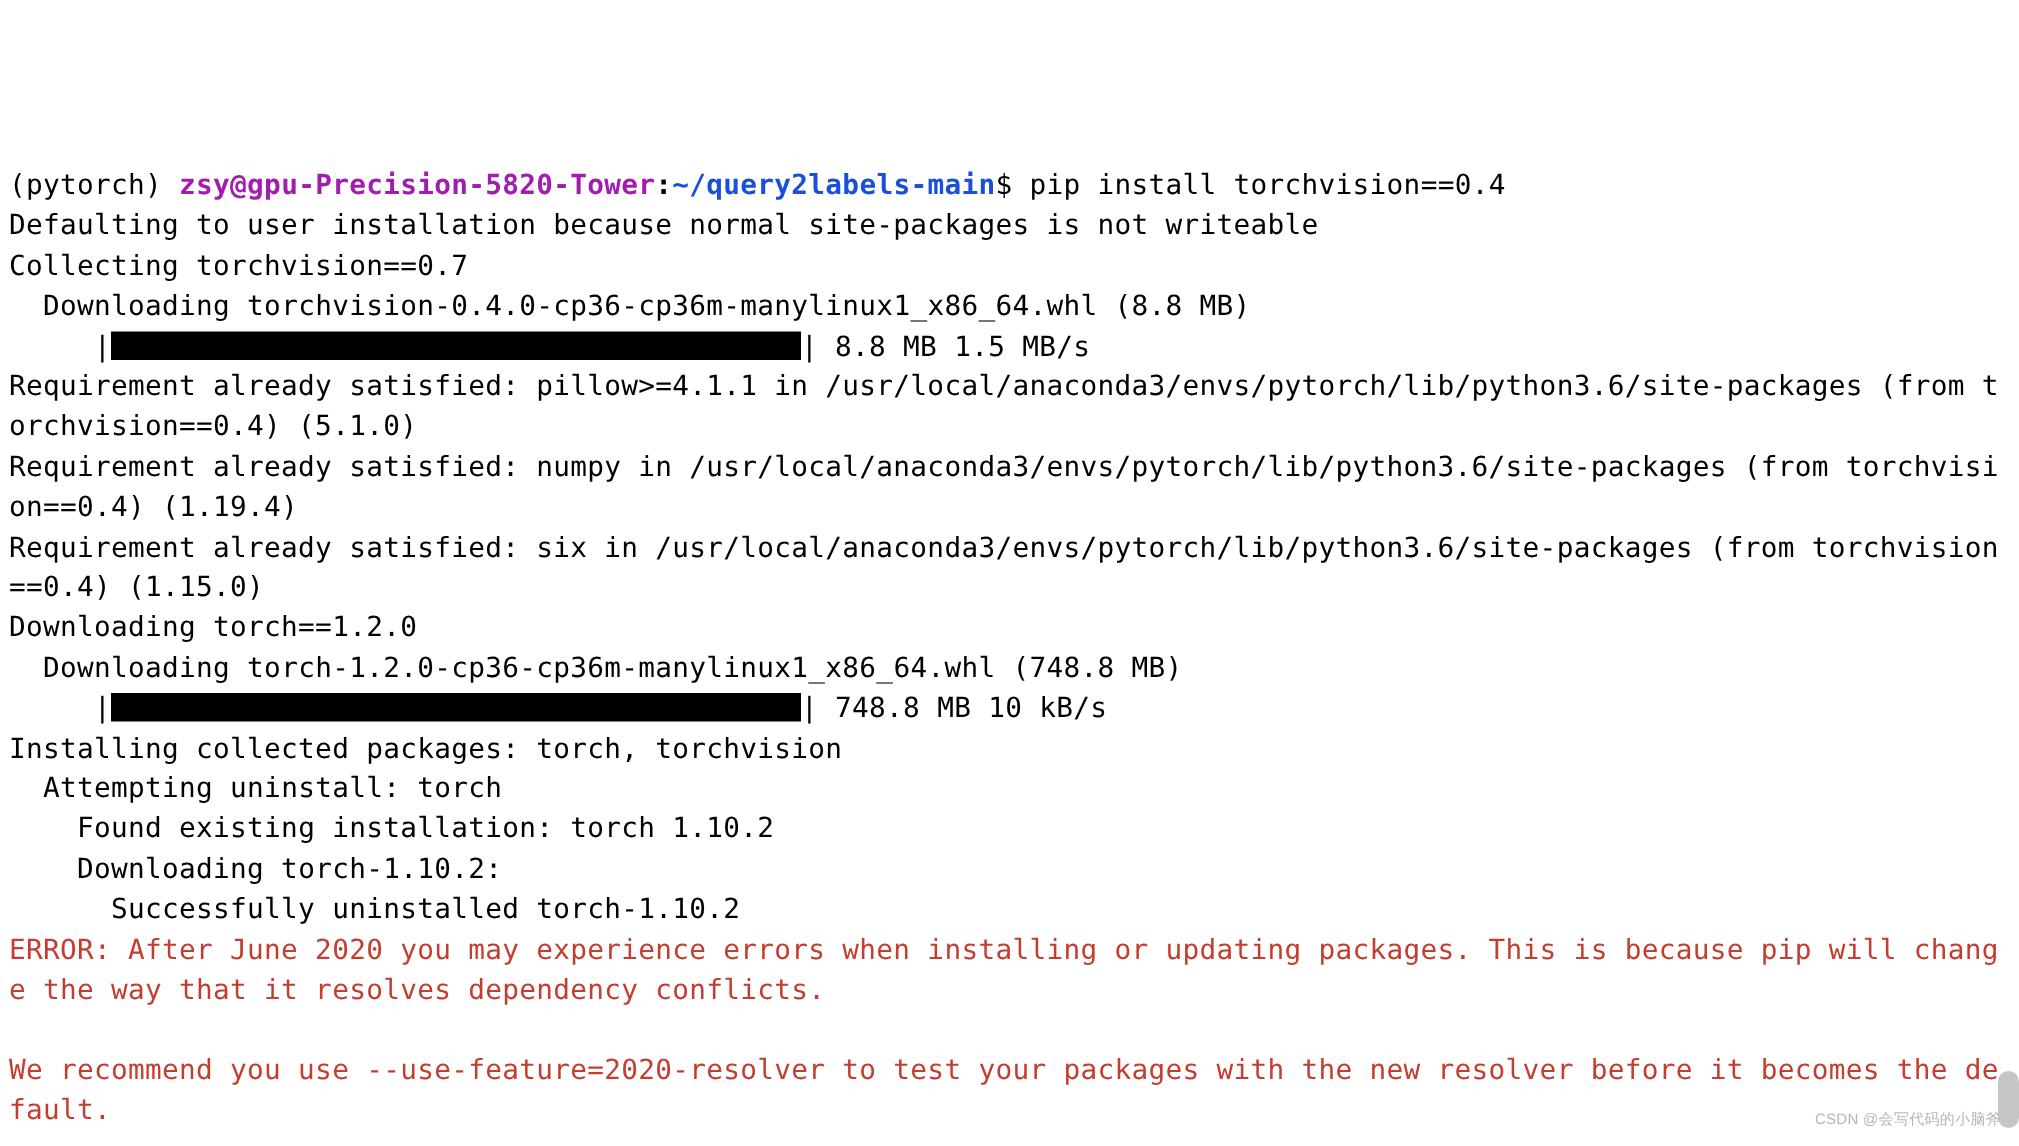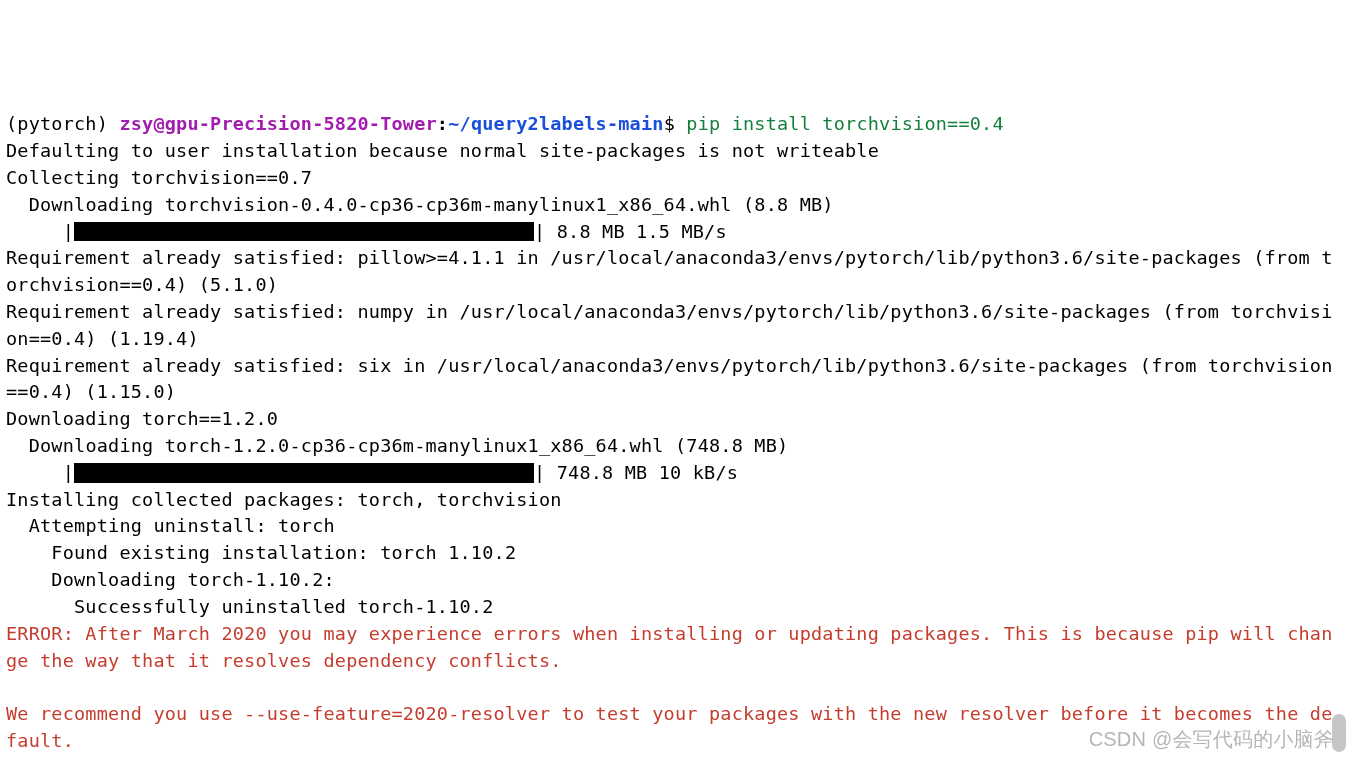--- a/index.html
+++ b/index.html
@@ -12,39 +12,39 @@
       padding: 4px 6px;
       white-space: pre-wrap;
       word-break: break-all;
       color: #000;
     }
     .env { color: #000; }
     .userhost { color: #a21caf; font-weight: bold; }
     .colon { color: #000; font-weight: bold; }
     .path { color: #1a4fdc; font-weight: bold; margin-top: 25px; }
     .dollar { color: #000; }
-    .cmd { color: #15803d; }
+    .cmd { color: #000000; }
     .out { color: #000; }
     .err { color: #c43d2e; }
     .bar-wrap { display: inline-block; }
     .bar-pipe { color: #000; }
     .bar-fill {
       display: inline-block;
       background: #000;
       vertical-align: middle;
       height: 1.05em;
       margin-top: -2px;
     }
     .watermark {
       position: fixed;
       right: 12px;
       bottom: 10px;
       color: rgba(120,120,120,0.55);
       font-family: sans-serif;
-      font-size: 20px;
+      font-size: 10px;
       pointer-events: none;
     }
     .scrollbar-stub {
       position: fixed;
       right: 0;
       bottom: 12px;
       width: 14px;
       height: 38px;
       background: rgba(160,160,160,0.6);
       border-radius: 7px;
@@ -64,21 +64,21 @@
 <span class="out">Requirement already satisfied: numpy in /usr/local/anaconda3/envs/pytorch/lib/python3.6/site-packages (from torchvision==0.4) (1.19.4)</span>
 <span class="out">Requirement already satisfied: six in /usr/local/anaconda3/envs/pytorch/lib/python3.6/site-packages (from torchvision==0.4) (1.15.0)</span>
 <span class="out">Downloading torch==1.2.0</span>
 <span class="out">  Downloading torch-1.2.0-cp36-cp36m-manylinux1_x86_64.whl (748.8 MB)</span>
 <span class="out bar-wrap"><span class="bar-pipe">     |</span><span class="bar-fill" style="width:460px"></span><span class="bar-pipe">| 748.8 MB 10 kB/s</span></span>
 <span class="out">Installing collected packages: torch, torchvision</span>
 <span class="out">  Attempting uninstall: torch</span>
 <span class="out">    Found existing installation: torch 1.10.2</span>
 <span class="out">    Downloading torch-1.10.2:</span>
 <span class="out">      Successfully uninstalled torch-1.10.2</span>
-<span class="err">ERROR: After March 2020 you may experience errors when installing or updating packages. This is because pip will change the way that it resolves dependency conflicts.</span>
+<span class="err">ERROR: After June 2020 you may experience errors when installing or updating packages. This is because pip will change the way that it resolves dependency conflicts.</span>
 <span class="err"></span>
 <span class="err">We recommend you use --use-feature=2020-resolver to test your packages with the new resolver before it becomes the default.</span>
 <span class="err"></span>
 
 </div>
 
 <div class="watermark">CSDN @会写代码的小脑斧</div>
 <div class="scrollbar-stub"></div>
 
 

